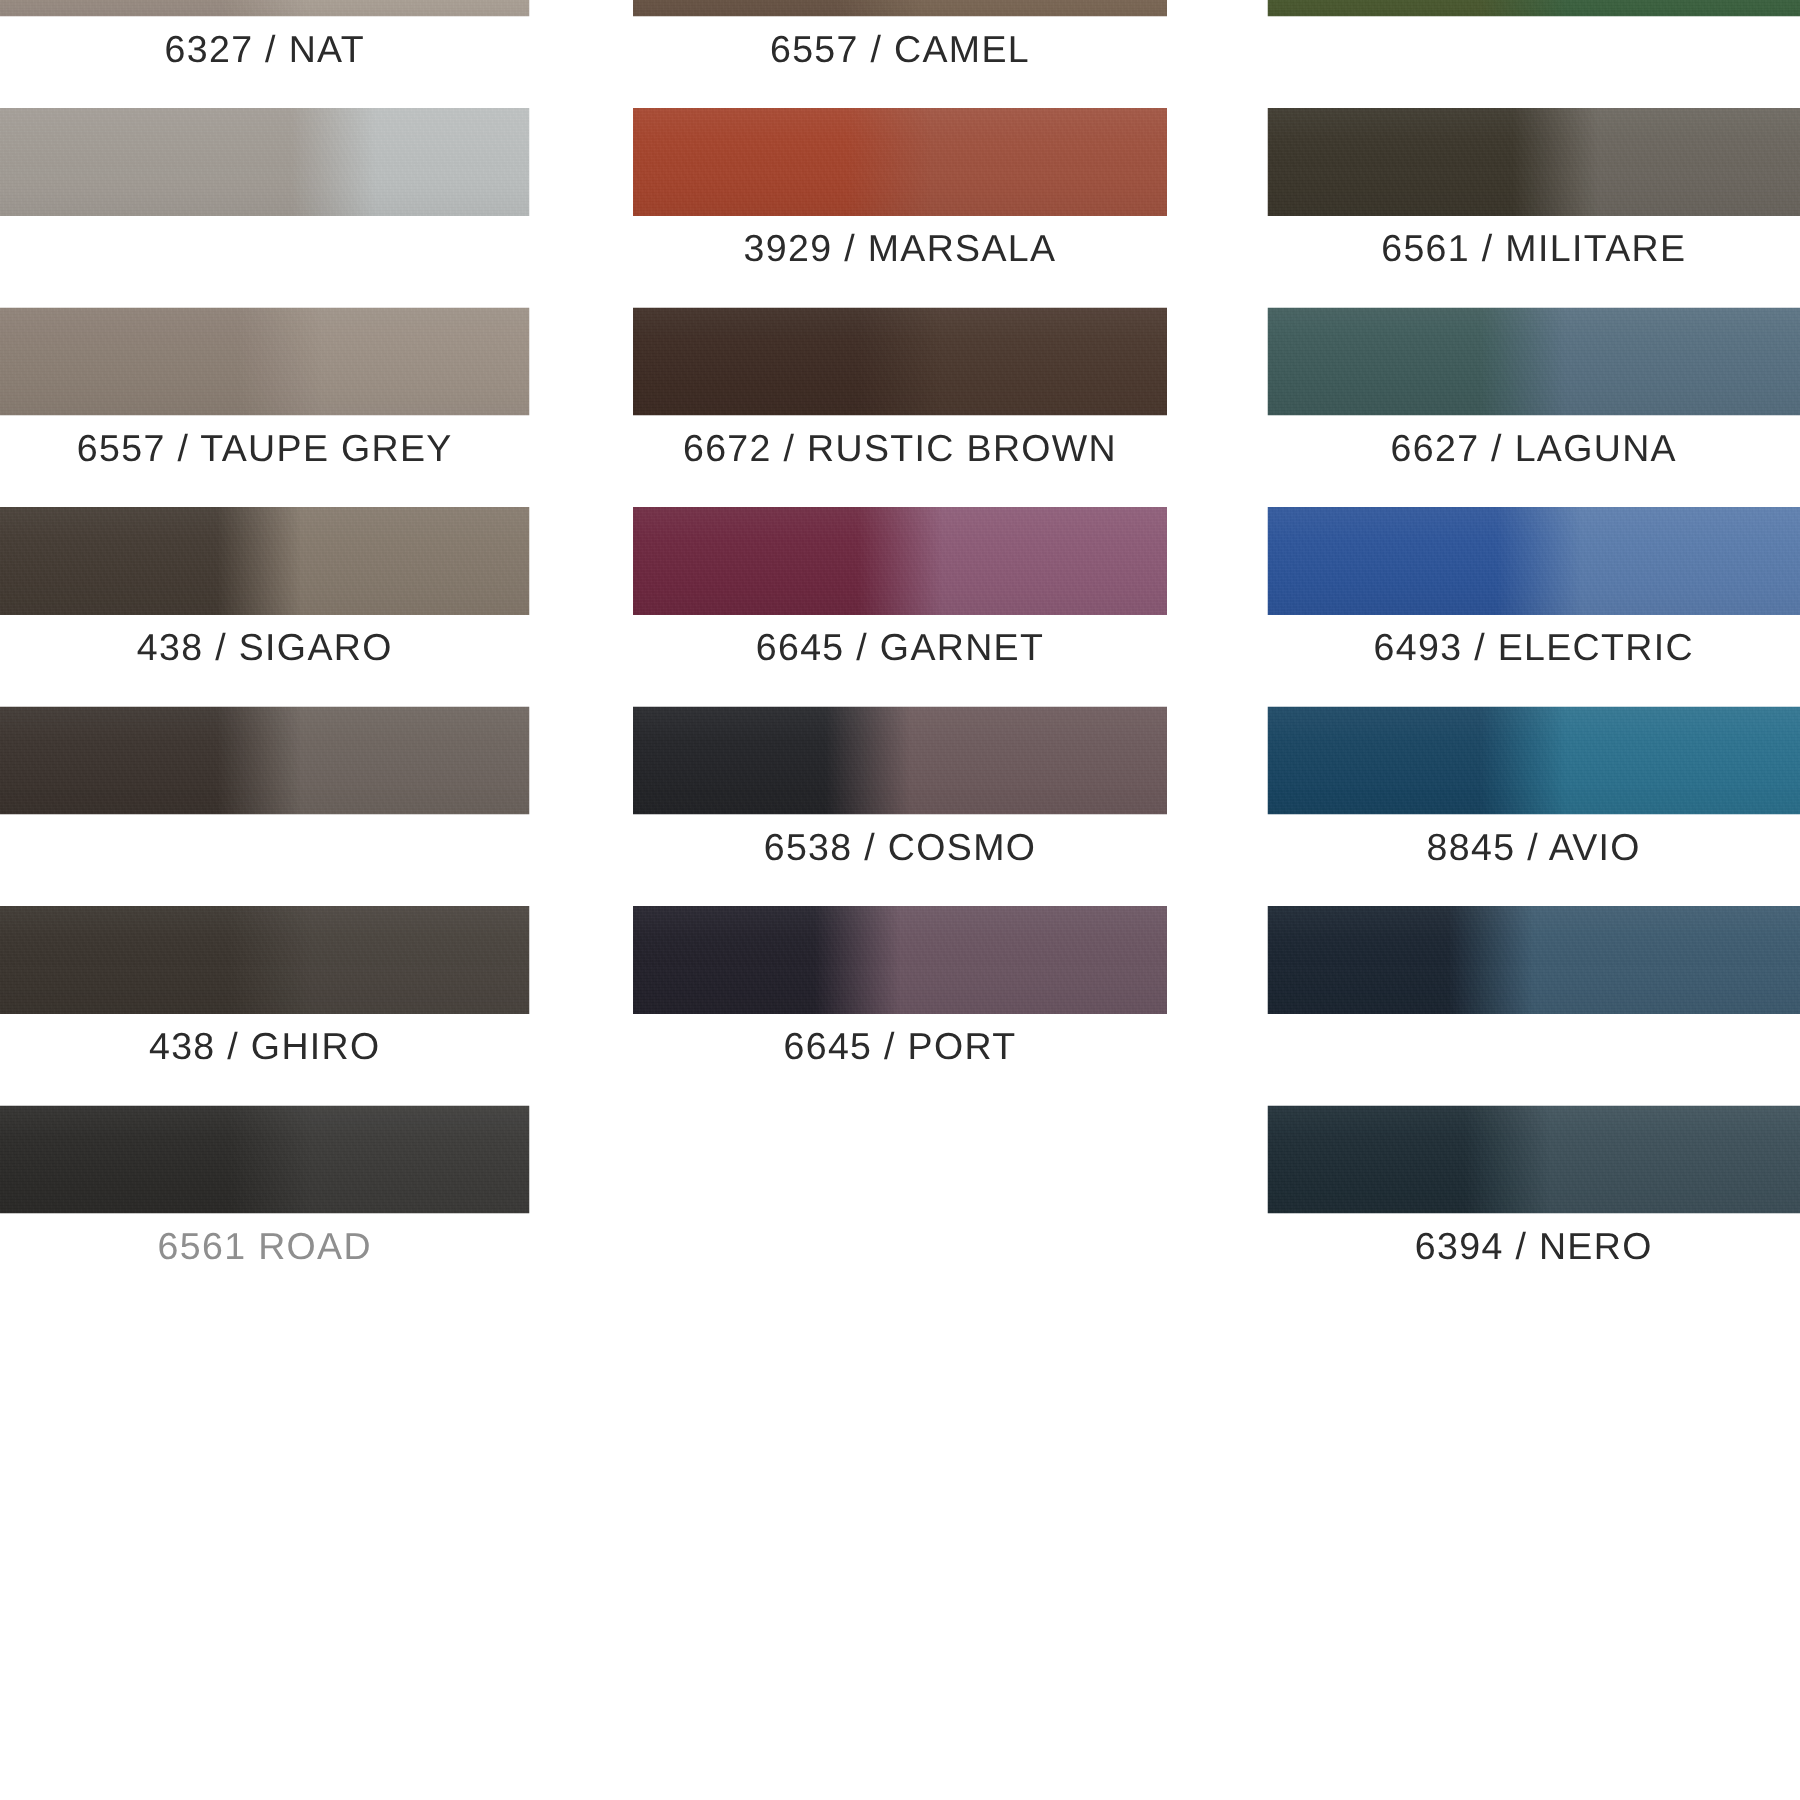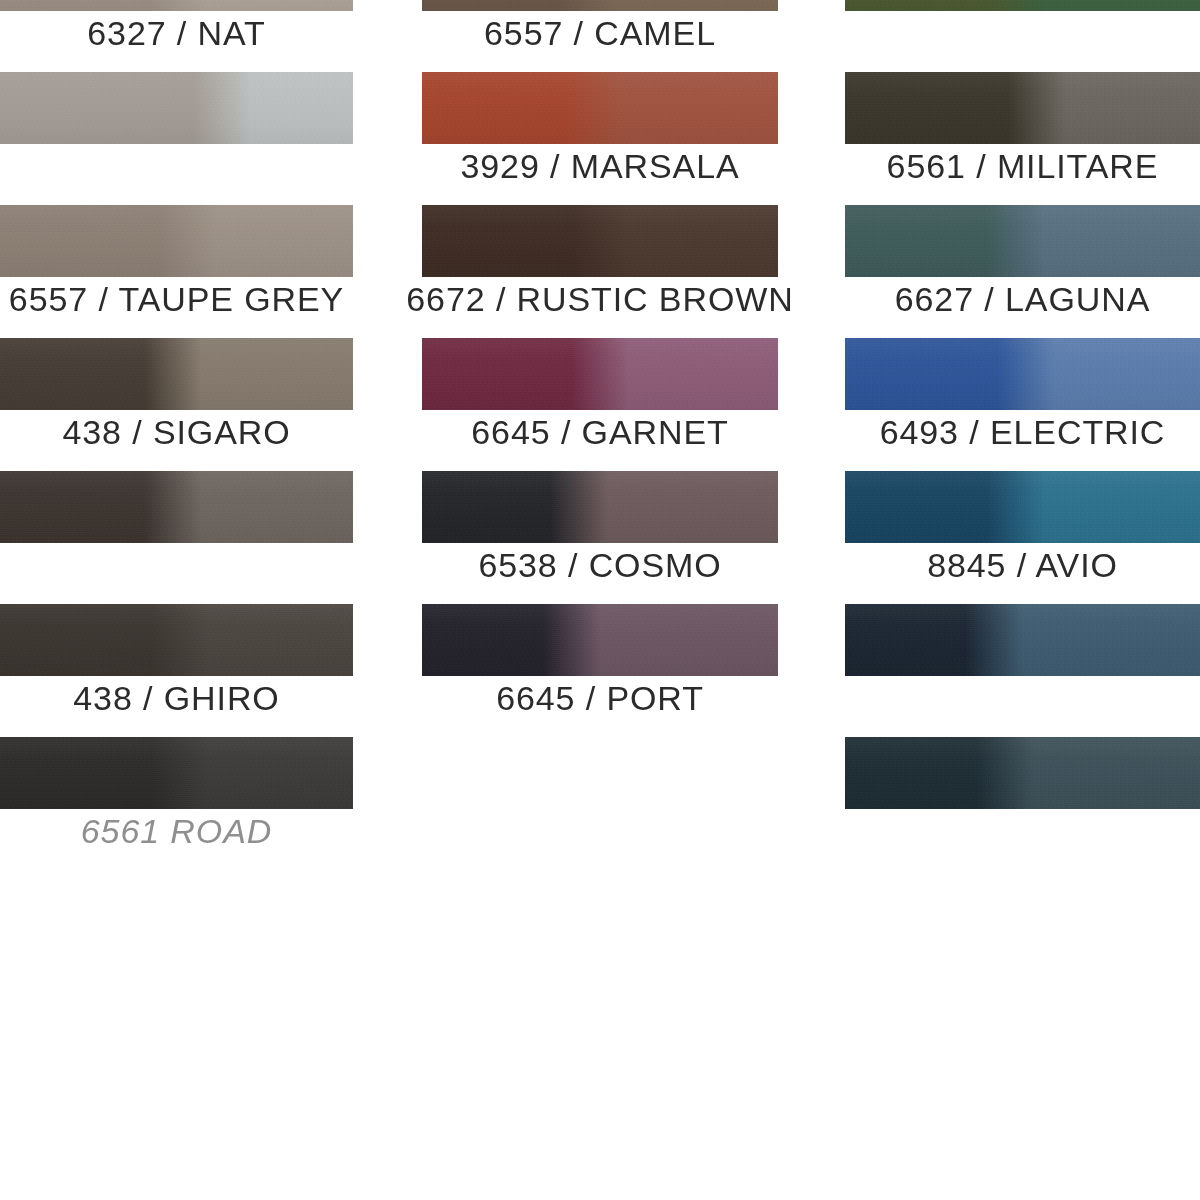--- a/index.html
+++ b/index.html
@@ -83,28 +83,28 @@
   .chip-label {
     position: absolute;
     left: 0;
     right: 0;
     top: 72px;
     height: 44px;
     display: flex;
     align-items: center;
     justify-content: center;
     font-family: "Liberation Sans", sans-serif;
-    font-size: 34px;
+    font-size: 25px;
     font-weight: 300;
     letter-spacing: 0.9px;
     color: #2b2b2b;
     white-space: nowrap;
   }
 
-  .chip-label.muted { color: #8f8f8f; font-style: italic; }
+  .chip-label.muted { color: #8f8f8f; }
 
   .empty-cell { height: 133px; }
 </style>
 </head>
 <body>
 
 <div id="swatch-sheet">
   <div class="swatch-grid">
 
     <div class="col col-1">
@@ -262,17 +262,18 @@
             <div class="chip-shade"></div>
             <div class="chip-grain"></div>
           </div>
         </div>
         <div class="swatch-cell">
           <div class="chip">
             <div class="chip-base" style="background: linear-gradient(90deg, rgb(28, 43, 51) 0%, rgb(28, 43, 51) 37%, rgb(60, 79, 88) 53%, rgb(60, 79, 88) 100%);"></div>
             <div class="chip-shade"></div>
             <div class="chip-grain"></div>
           </div>
+          <div class="chip-label">6394 / NERO</div>
         </div>
       </div>
 
   </div>
 </div>
 
 </body></html>

